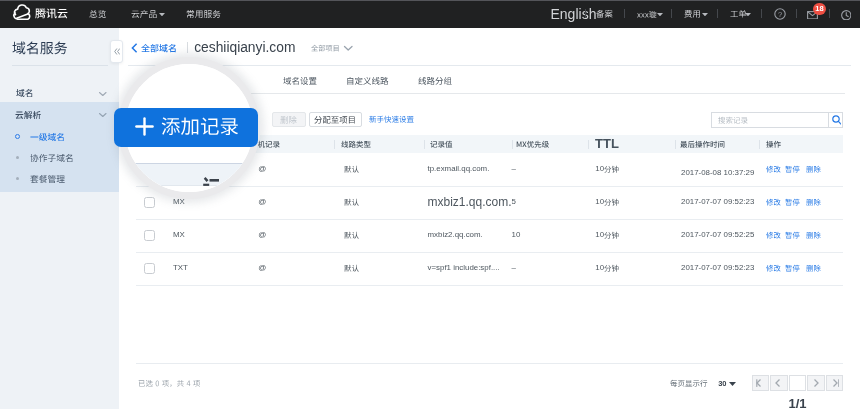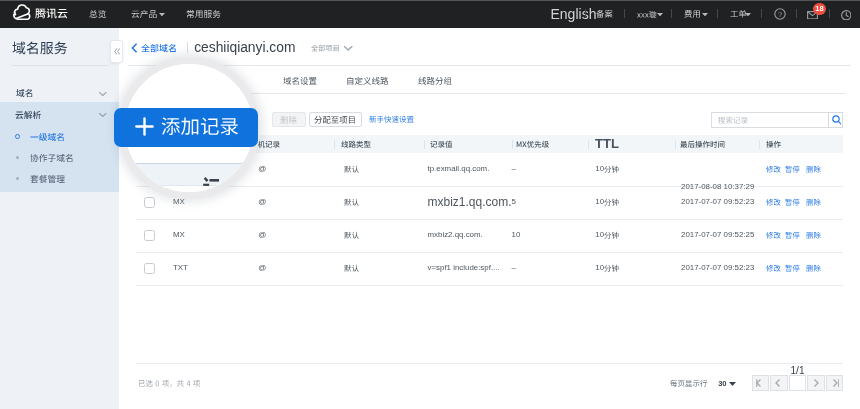--- a/index.html
+++ b/index.html
@@ -184,21 +184,21 @@
 <div style="position:absolute;left:258.3px;top:164.3px;font-size:7.9px;line-height:10.3px;color:#4e575f;font-weight:400;white-space:nowrap;">@</div>
 <svg style="position:absolute;left:343.5px;top:165.2px;overflow:visible;" width="16" height="10" viewBox="0 0 16 10">
     <path fill="#4e575f" d="M5.7 1.4C6 1.8 6.4 2.3 6.5 2.6L6.9 2.4C6.8 2.1 6.4 1.6 6.1 1.2ZM1.2 1.9C1.4 2.2 1.5 2.7 1.5 3L1.8 2.9C1.7 2.6 1.6 2.2 1.5 1.8ZM1.5 6.2C1.6 6.7 1.6 7.2 1.6 7.5L2 7.5C2 7.1 2 6.6 1.9 6.2ZM2.3 6.2C2.4 6.6 2.5 7.1 2.5 7.4L2.9 7.3C2.9 7 2.7 6.5 2.6 6.2ZM3 6.2C3.2 6.5 3.3 6.9 3.3 7.1L3.7 7C3.7 6.8 3.5 6.4 3.4 6.1ZM0.9 6.1C0.7 6.5 0.5 7 0.2 7.4L0.6 7.6C0.9 7.2 1.1 6.6 1.2 6.2ZM2.8 1.8C2.7 2.1 2.6 2.7 2.5 3L2.7 3.1C2.8 2.8 3 2.3 3.1 1.9ZM5.1 0.8V2.5L5.1 3H3.9V3.5H5.1C5 4.8 4.7 6.2 3.6 7.4C3.7 7.5 3.9 7.6 4 7.7C4.8 6.8 5.2 5.8 5.4 4.8C5.7 6 6.2 7.1 7 7.7C7 7.6 7.2 7.4 7.3 7.3C6.4 6.6 5.9 5.1 5.6 3.5H7.1V3H5.6L5.6 2.5V0.8ZM1.1 1.5H2V3.3H1.1ZM2.4 1.5H3.2V3.3H2.4ZM0.6 4.3V4.7H1.9V5.3L0.4 5.4L0.5 5.9C1.3 5.8 2.6 5.8 3.7 5.7L3.7 5.2L2.4 5.3V4.7H3.6V4.3H2.4V3.8H3.6V1.1H0.7V3.8H1.9V4.3Z M8.6 1.3C8.9 1.7 9.4 2.2 9.7 2.4L10.1 2C9.8 1.7 9.3 1.3 8.9 1ZM12.2 0.8C12.1 3.4 12.2 6 10.3 7.3C10.4 7.4 10.6 7.6 10.7 7.7C11.7 7 12.2 5.9 12.5 4.7C12.8 5.7 13.3 7 14.3 7.7C14.4 7.6 14.6 7.4 14.8 7.3C13.1 6.2 12.8 3.9 12.7 3.1C12.7 2.4 12.7 1.6 12.7 0.8ZM7.9 3.2V3.7H9.1V6.3C9.1 6.7 8.9 6.9 8.7 7C8.8 7.1 9 7.3 9 7.4C9.1 7.3 9.3 7.1 10.8 6.1C10.7 6 10.6 5.8 10.6 5.6L9.7 6.3V3.2Z"></path>
   </svg>
 <div style="position:absolute;left:427.5px;top:164.3px;font-size:7.9px;line-height:10.3px;color:#4e575f;font-weight:400;white-space:nowrap;">tp.exmail.qq.com.</div>
 <div style="position:absolute;left:511.5px;top:164.3px;font-size:7.9px;line-height:10.3px;color:#4e575f;font-weight:400;white-space:nowrap;">–</div>
 <div style="position:absolute;left:595.3px;top:164.3px;font-size:7.9px;line-height:10.3px;color:#4e575f;font-weight:400;white-space:nowrap;">10</div>
 <svg style="position:absolute;left:603.6px;top:165.2px;overflow:visible;" width="16" height="10" viewBox="0 0 16 10">
     <path fill="#4e575f" d="M5 1 4.5 1.2C5.1 2.3 6 3.5 6.8 4.2C6.9 4 7.1 3.8 7.2 3.7C6.4 3.1 5.5 2 5 1ZM2.4 1C2 2.1 1.2 3.2 0.3 3.8C0.5 3.9 0.7 4.1 0.8 4.2C1 4.1 1.2 3.9 1.4 3.7V4.2H2.9C2.7 5.5 2.3 6.7 0.5 7.3C0.6 7.4 0.8 7.6 0.8 7.7C2.7 7.1 3.2 5.7 3.4 4.2H5.5C5.4 6.1 5.3 6.8 5.1 7C5 7.1 4.9 7.1 4.8 7.1C4.6 7.1 4.1 7.1 3.7 7.1C3.8 7.2 3.8 7.5 3.8 7.6C4.3 7.7 4.8 7.7 5 7.6C5.3 7.6 5.5 7.6 5.6 7.4C5.9 7.1 6 6.2 6.1 3.9C6.1 3.9 6.1 3.7 6.1 3.7H1.4C2.1 3 2.6 2.1 3 1.1Z M12.4 3V4.7H11.4V3ZM13 3H14V4.7H13ZM12.4 0.8V2.4H10.9V5.7H11.4V5.3H12.4V7.7H13V5.3H14V5.7H14.5V2.4H13V0.8ZM8.8 0.8C8.6 1.5 8.2 2.2 7.8 2.7C7.9 2.8 8 3.1 8.1 3.2C8.3 2.9 8.6 2.6 8.8 2.2H10.6V1.7H9.1C9.2 1.5 9.3 1.2 9.4 1ZM8 4.5V5.1H9V6.6C9 6.9 8.8 7.2 8.6 7.3C8.7 7.3 8.9 7.6 8.9 7.7C9.1 7.6 9.3 7.4 10.7 6.7C10.7 6.6 10.6 6.3 10.6 6.2L9.6 6.7V5.1H10.6V4.5H9.6V3.5H10.5V3H8.3V3.5H9V4.5Z"></path>
   </svg>
-<div style="position:absolute;left:681.0px;top:182px;font-size:7.9px;line-height:10.3px;color:#4e575f;font-weight:400;white-space:nowrap;">2017-08-08 10:37:29</div>
+<div style="position:absolute;left:681.0px;top:168px;font-size:7.9px;line-height:10.3px;color:#4e575f;font-weight:400;white-space:nowrap;">2017-08-08 10:37:29</div>
 <svg style="position:absolute;left:766.0px;top:165.3px;overflow:visible;" width="16" height="10" viewBox="0 0 16 10">
     <path fill="#2478e5" d="M5.2 4.2C4.8 4.6 4 4.9 3.4 5.1C3.5 5.2 3.6 5.3 3.7 5.4C4.4 5.2 5.1 4.8 5.6 4.4ZM5.9 4.9C5.4 5.4 4.4 5.9 3.5 6.1C3.6 6.2 3.7 6.3 3.7 6.4C4.7 6.2 5.7 5.7 6.3 5.1ZM6.6 5.7C5.9 6.5 4.5 6.9 3.1 7.2C3.2 7.3 3.3 7.5 3.3 7.6C4.9 7.3 6.3 6.8 7 5.9ZM2.3 2.9V6.5H2.7V2.9ZM4.1 2.1H6.2C5.9 2.5 5.5 2.8 5.1 3.1C4.7 2.8 4.3 2.4 4.1 2.1ZM4.2 0.8C3.9 1.6 3.3 2.4 2.7 2.9C2.9 2.9 3.1 3.1 3.2 3.2C3.4 3 3.6 2.7 3.8 2.5C4 2.8 4.3 3.1 4.7 3.4C4.1 3.7 3.4 3.9 2.7 4C2.8 4.1 3 4.3 3 4.4C3.8 4.3 4.5 4 5.1 3.7C5.6 4 6.2 4.2 6.9 4.4C6.9 4.3 7.1 4.1 7.2 4C6.6 3.8 6 3.6 5.5 3.4C6.1 3 6.6 2.4 6.9 1.8L6.5 1.6L6.4 1.6H4.4C4.5 1.4 4.6 1.2 4.7 0.9ZM1.7 0.9C1.4 2 0.8 3.1 0.1 3.9C0.2 4 0.4 4.3 0.4 4.4C0.7 4.2 0.9 3.8 1.1 3.5V7.6H1.7V2.5C1.9 2 2.1 1.5 2.2 1Z M11.9 2.7H13.4C13.2 3.7 13 4.5 12.6 5.2C12.3 4.5 12 3.7 11.8 2.8ZM8 1.3V1.9H10V3.4H8.1V6.3C8.1 6.5 7.9 6.6 7.8 6.7C7.9 6.8 8 7.1 8.1 7.3C8.2 7.1 8.5 7 10.6 6.2C10.6 6 10.6 5.8 10.6 5.6L8.6 6.3V4H10.6L10.5 4C10.7 4.1 10.9 4.3 11 4.4C11.2 4.2 11.3 3.9 11.5 3.6C11.7 4.4 12 5.1 12.3 5.7C11.9 6.3 11.3 6.8 10.5 7.1C10.6 7.3 10.8 7.5 10.8 7.7C11.6 7.3 12.2 6.8 12.6 6.2C13 6.8 13.5 7.3 14.2 7.6C14.3 7.4 14.4 7.2 14.6 7.1C13.9 6.8 13.4 6.3 13 5.7C13.4 4.9 13.8 3.9 14 2.7H14.4V2.2H12C12.2 1.8 12.3 1.3 12.4 0.9L11.8 0.8C11.6 2 11.2 3.2 10.6 4V1.3Z"></path>
   </svg>
 <svg style="position:absolute;left:785.3px;top:165.3px;overflow:visible;" width="16" height="10" viewBox="0 0 16 10">
     <path fill="#2478e5" d="M4.2 1.3V2.4C4.2 3 4.1 3.8 3.6 4.4C3.8 4.5 4 4.6 4.1 4.7C4.5 4.2 4.6 3.5 4.7 2.9H5.7V4.7H6.2V2.9H7V2.5H4.7V2.4V1.7C5.4 1.6 6.3 1.5 6.8 1.3L6.5 0.9C6 1.1 5 1.2 4.2 1.3ZM1.8 6.3H5.6V6.9H1.8ZM1.8 5.9V5.3H5.6V5.9ZM1.3 4.9V7.6H1.8V7.4H5.6V7.6H6.1V4.9ZM0.4 3.8 0.5 4.2 2.2 4V4.7H2.7V4L3.8 3.9L3.8 3.4L2.7 3.5V3H3.8V2.5H2.7V2.1H2.2V2.5H1.2C1.4 2.3 1.6 2 1.8 1.7H3.8V1.3H2.1L2.3 0.9L1.7 0.8C1.7 1 1.6 1.1 1.5 1.3H0.4V1.7H1.2C1.1 2 0.9 2.2 0.9 2.3C0.7 2.4 0.6 2.6 0.5 2.6C0.5 2.7 0.6 3 0.7 3.1C0.7 3 0.9 3 1.3 3H2.2V3.6Z M10.9 2.8H13.3V3.4H10.9ZM10.3 2.4V3.8H13.8V2.4ZM9.7 4.2V5.4H10.2V4.7H13.9V5.4H14.4V4.2ZM11.6 0.9C11.7 1.1 11.8 1.3 11.9 1.5H9.8V2H14.4V1.5H12.5C12.4 1.3 12.2 1 12.1 0.8ZM10.3 5.3V5.7H11.8V7C11.8 7.1 11.8 7.1 11.6 7.1C11.5 7.1 11.1 7.1 10.7 7.1C10.8 7.3 10.8 7.4 10.9 7.6C11.4 7.6 11.8 7.6 12.1 7.5C12.3 7.4 12.4 7.3 12.4 7V5.7H13.8V5.3ZM9.3 0.8C9 1.9 8.3 3.1 7.6 3.8C7.7 3.9 7.9 4.2 7.9 4.3C8.2 4.1 8.4 3.8 8.6 3.5V7.6H9.1V2.7C9.4 2.1 9.6 1.6 9.9 1Z"></path>
   </svg>
 <svg style="position:absolute;left:805.8px;top:165.3px;overflow:visible;" width="16" height="10" viewBox="0 0 16 10">
     <path fill="#2478e5" d="M5.2 1.6V5.8H5.7V1.6ZM6.3 0.9V7C6.3 7.1 6.3 7.1 6.2 7.1C6.1 7.1 5.8 7.1 5.4 7.1C5.5 7.3 5.6 7.5 5.6 7.6C6.1 7.6 6.4 7.6 6.5 7.5C6.7 7.4 6.8 7.3 6.8 7V0.9ZM0.3 3.7V4.2H0.8V4.6C0.8 5.5 0.8 6.6 0.3 7.3C0.4 7.4 0.6 7.5 0.7 7.6C1.2 6.8 1.3 5.6 1.3 4.6V4.2H2V6.9C2 7 1.9 7.1 1.9 7.1C1.8 7.1 1.5 7.1 1.3 7.1C1.3 7.2 1.4 7.4 1.4 7.5C1.8 7.5 2 7.5 2.2 7.4C2.4 7.4 2.4 7.2 2.4 6.9V4.2H2.9V4.3C2.9 5.2 2.9 6.5 2.5 7.4C2.6 7.4 2.8 7.5 2.9 7.6C3.3 6.7 3.4 5.3 3.4 4.3V4.2H4.1V6.9C4.1 7 4.1 7.1 4 7.1C3.9 7.1 3.7 7.1 3.4 7.1C3.5 7.2 3.5 7.4 3.5 7.5C3.9 7.5 4.2 7.5 4.3 7.4C4.5 7.4 4.6 7.2 4.6 6.9V4.2H4.9V3.7H4.6V1.1H2.9V3.7H2.4V1.1H0.8V3.7ZM1.3 1.5H2V3.7H1.3ZM3.4 1.5H4.1V3.7H3.4Z M10.9 5.4C10.7 5.9 10.3 6.5 9.9 6.9C10 6.9 10.2 7.1 10.3 7.2C10.7 6.8 11.1 6.1 11.4 5.5ZM13.1 5.6C13.4 6 13.9 6.7 14.1 7.1L14.6 6.8C14.3 6.4 13.9 5.8 13.5 5.3ZM8 1.1V7.6H8.5V1.6H9.4C9.2 2.1 9 2.8 8.8 3.3C9.4 3.9 9.5 4.4 9.5 4.8C9.5 5 9.5 5.2 9.3 5.3C9.3 5.4 9.2 5.4 9.1 5.4C9 5.4 8.8 5.4 8.6 5.4C8.7 5.5 8.8 5.7 8.8 5.9C8.9 5.9 9.1 5.9 9.3 5.9C9.5 5.8 9.6 5.8 9.7 5.7C9.9 5.6 10 5.2 10 4.8C10 4.4 9.9 3.8 9.3 3.2C9.6 2.6 9.8 1.9 10.1 1.3L9.7 1.1L9.6 1.1ZM10.1 4.5V5H12.1V7C12.1 7.1 12.1 7.1 11.9 7.1C11.8 7.1 11.5 7.1 11.1 7.1C11.2 7.3 11.2 7.5 11.3 7.6C11.8 7.6 12.1 7.6 12.3 7.5C12.6 7.4 12.6 7.3 12.6 7V5H14.5V4.5H12.6V3.6H13.8V3.1H10.8V3.6H12.1V4.5ZM12.3 0.8C11.8 1.7 10.9 2.5 9.9 3C10.1 3.1 10.2 3.3 10.3 3.4C11 3 11.8 2.3 12.3 1.6C12.9 2.4 13.6 2.9 14.2 3.3C14.3 3.2 14.5 3 14.6 2.9C13.9 2.5 13.2 2 12.6 1.2L12.8 0.9Z"></path>
   </svg>
 <div style="position:absolute;left:143.6px;top:196.9px;width:11px;height:11px;background:#fff;border:1px solid #c8ccd1;border-radius:2.5px;"></div>
@@ -283,21 +283,21 @@
 <div style="position:absolute;left:788.7px;top:375.4px;width:17.6px;height:15.2px;background:#fff;border:1px solid #dde0e4;"></div>
 <div style="position:absolute;left:807.3px;top:375.4px;width:17.6px;height:15.2px;background:#f3f4f6;border:1px solid #dde0e4;"></div>
 <div style="position:absolute;left:825.9px;top:375.4px;width:17.6px;height:15.2px;background:#f3f4f6;border:1px solid #dde0e4;"></div>
 <svg style="position:absolute;left:756.3px;top:379.0px" width="8" height="8" viewBox="0 0 8 8">
     <path d="M4.5 0.5 L1 4 L4.5 7.5" fill="none" stroke="#a2a8af" stroke-width="1.3"></path>
     <rect x="0.2" y="0.3" width="1.2" height="7.6" fill="#a2a8af"></rect>
   </svg>
 <svg style="position:absolute;left:774.9px;top:379.0px" width="8" height="8" viewBox="0 0 8 8">
     <path d="M4.5 0.5 L1 4 L4.5 7.5" fill="none" stroke="#a2a8af" stroke-width="1.3"></path>
   </svg>
-<div style="position:absolute;left:797.5px;top:366px;font-size:10px;line-height:9.8px;color:#39424c;font-weight:normal;white-space:nowrap;transform:translateX(-50%);">1/1</div>
+<div style="position:absolute;left:797.5px;top:399px;font-size:13px;line-height:9.8px;color:#39424c;font-weight:bold;white-space:nowrap;transform:translateX(-50%);">1/1</div>
 <svg style="position:absolute;left:812.1px;top:379.0px" width="8" height="8" viewBox="0 0 8 8">
     <path d="M2.5 0.5 L6 4 L2.5 7.5" fill="none" stroke="#a2a8af" stroke-width="1.3"></path>
   </svg>
 <svg style="position:absolute;left:830.7px;top:379.0px" width="8" height="8" viewBox="0 0 8 8">
     <path d="M2.5 0.5 L6 4 L2.5 7.5" fill="none" stroke="#a2a8af" stroke-width="1.3"></path>
     <rect x="7.2" y="0.3" width="1.2" height="7.6" fill="#a2a8af"></rect>
   </svg>
 <div style="position:absolute;left:117.7px;top:57.2px;width:142px;height:142px;border-radius:50%;background:#fff;border:7px solid #eaeaec;box-shadow:0 0 9px 4px rgba(122,132,146,0.18);"></div>
 <div style="position:absolute;left:124.7px;top:64.2px;width:128px;height:128px;border-radius:50%;overflow:hidden;background:#fff;">
     <div style="position:absolute;left:0px;top:99.1px;width:128px;height:23.2px;background:#eef3f8;border-top:1.5px solid #ccd5e3;border-bottom:1px solid #e2e8ee;"></div>

